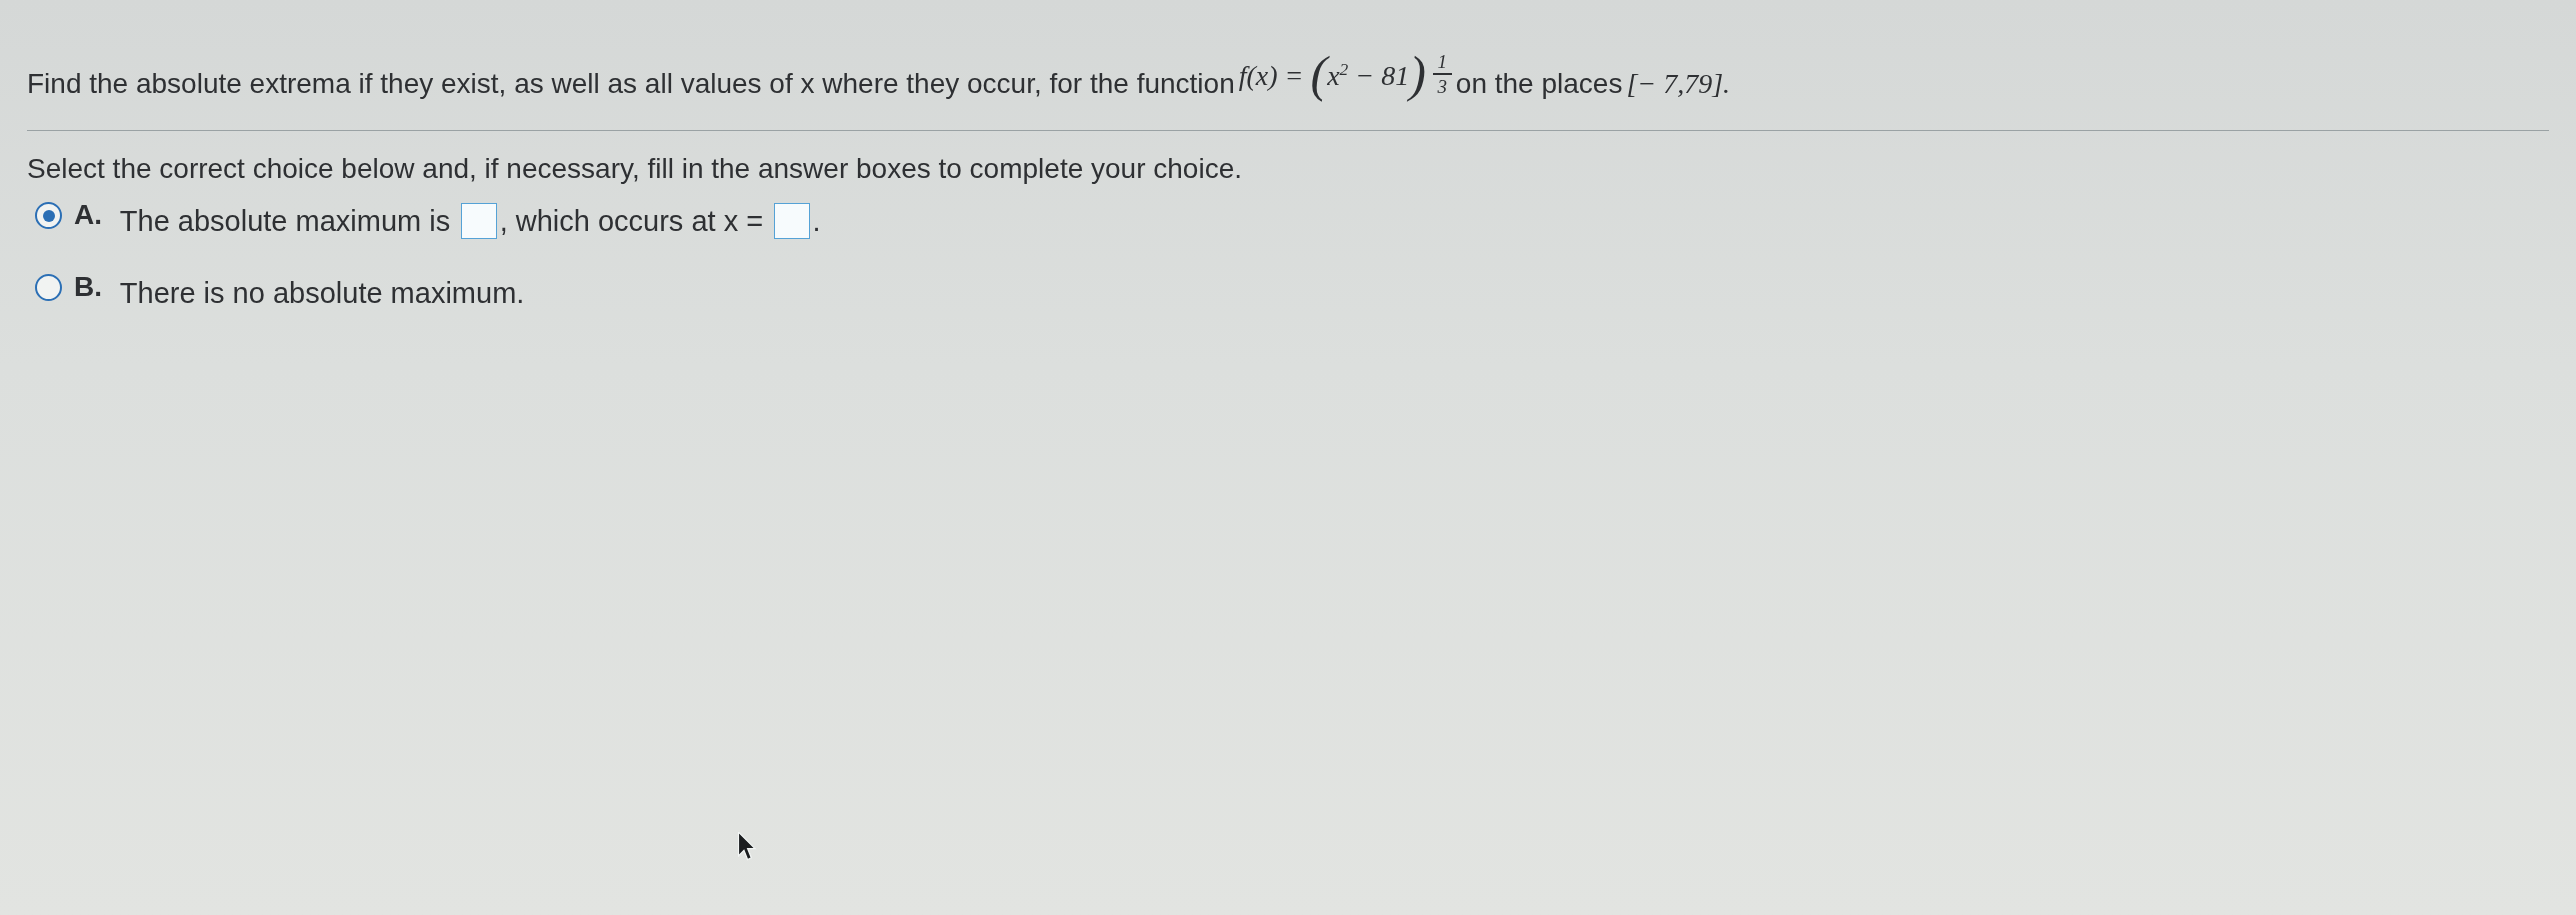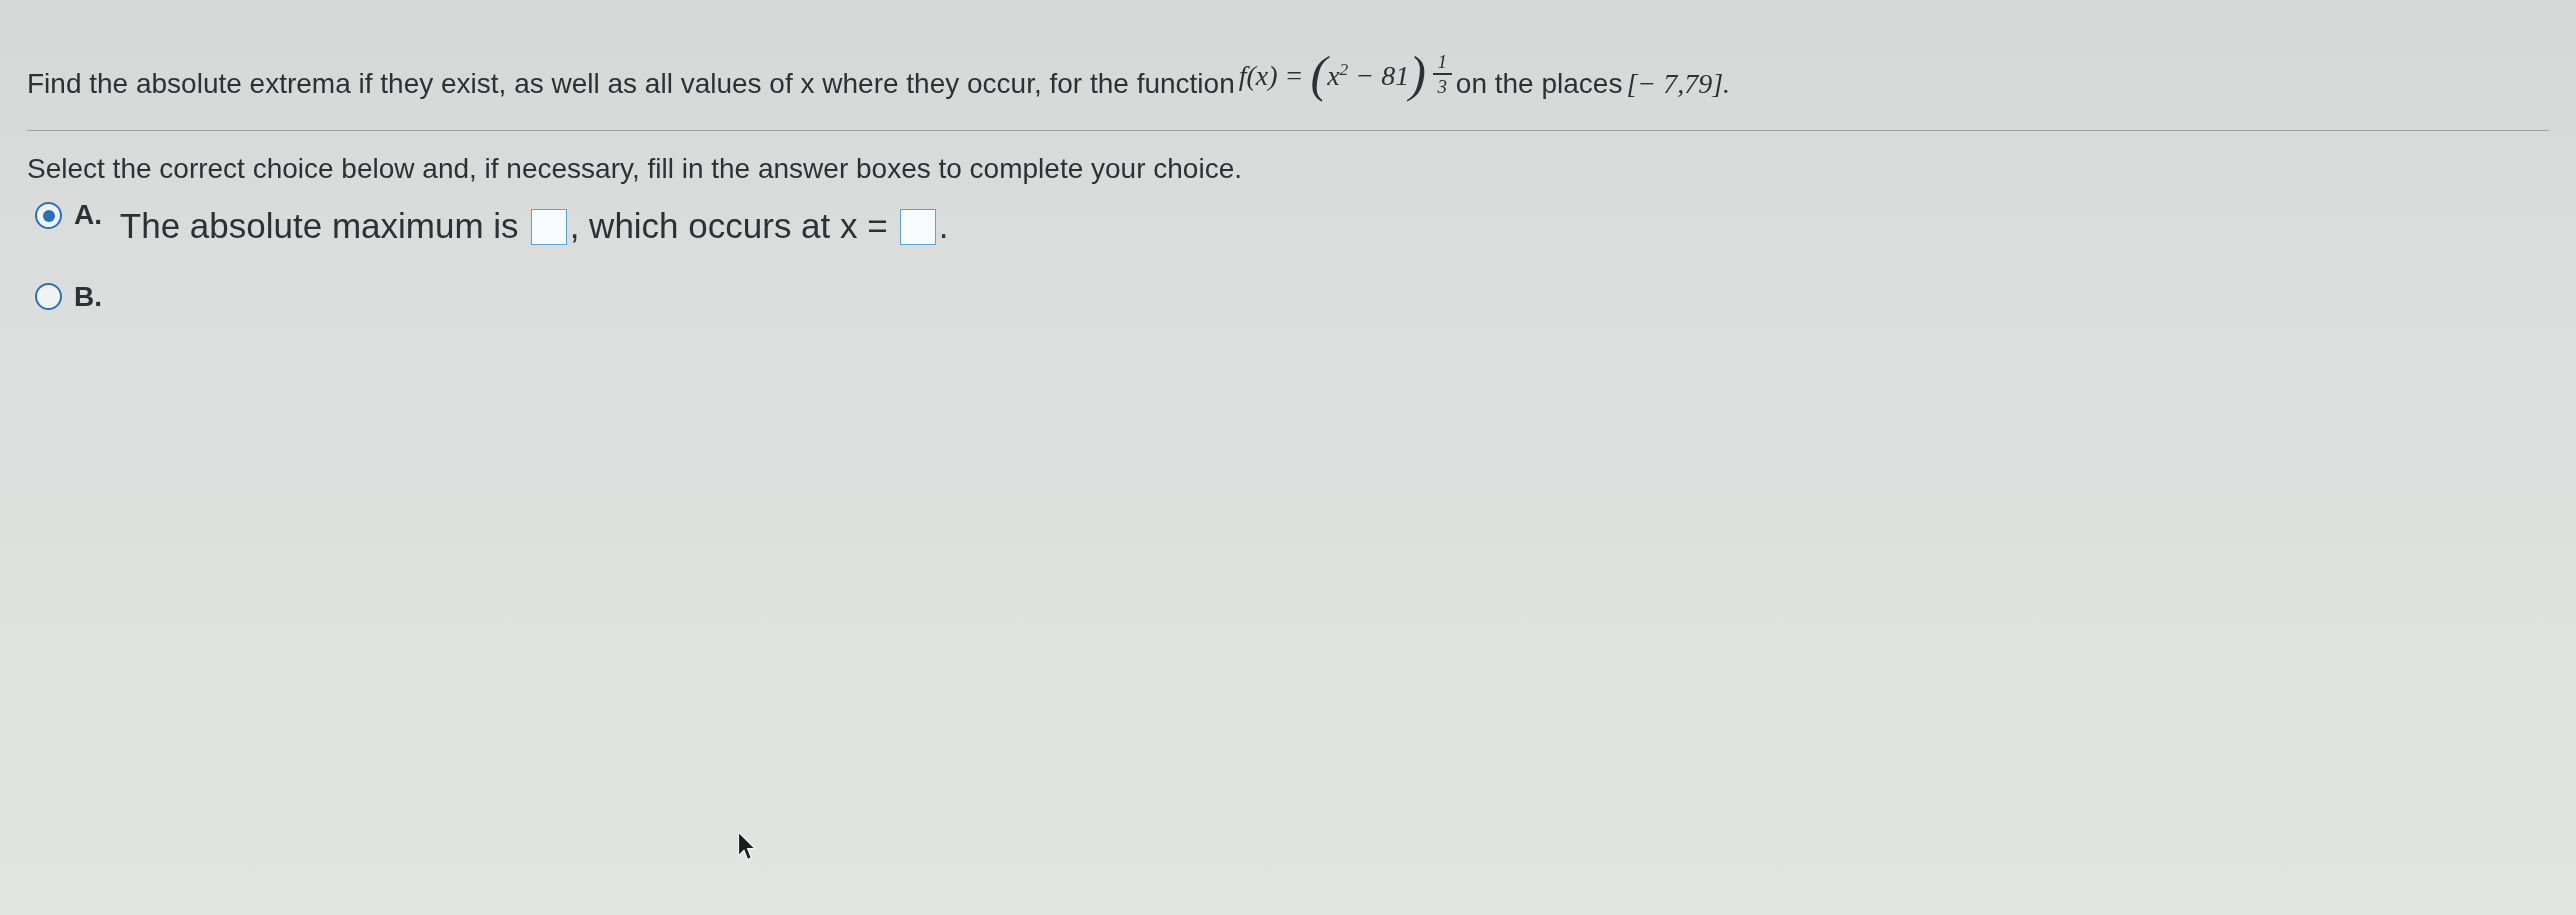--- a/index.html
+++ b/index.html
@@ -86,21 +86,21 @@
 border-radius: 50%;
 background: #2b6fb5;
 }
 .choice-label {
 font-weight: bold;
 font-size: 28px;
 margin: 0 14.8px 0 12px;
 min-width: 31px;
 }
 .choice-body {
-font-size: 35px;
+font-size: 29px;
 line-height: 1.55;
 max-width: 2455px;
 }
 .input-box {
 display: inline-block;
 width: 34px;
 height: 34px;
 border: 1.3px solid #55a2d6;
 background: #f7fbfd;
 vertical-align: middle;
@@ -163,20 +163,23 @@
       <span>The absolute maximum is </span>
       <span class="input-box"></span><span>, which occurs at x = </span>
       <span class="input-box"></span><span>.</span>
       <br>
     </div>
   </div>
 
   <div class="choice-row">
     <span class="radio empty"></span>
     <span class="choice-label">B.</span>
+    <div class="choice-body">
+      <span>There is no absolute maximum.</span>
+    </div>
   </div>
 
 </div>
 
 </div>
 
 <svg class="cursor" viewBox="0 0 24 32">
   <path d="M0 0 L0 26 L6 20 L10 30 L14 28 L10 18 L18 18 Z" fill="#1b1d1f" stroke="#f3f6f5" stroke-width="1.4"></path>
 </svg>
 

